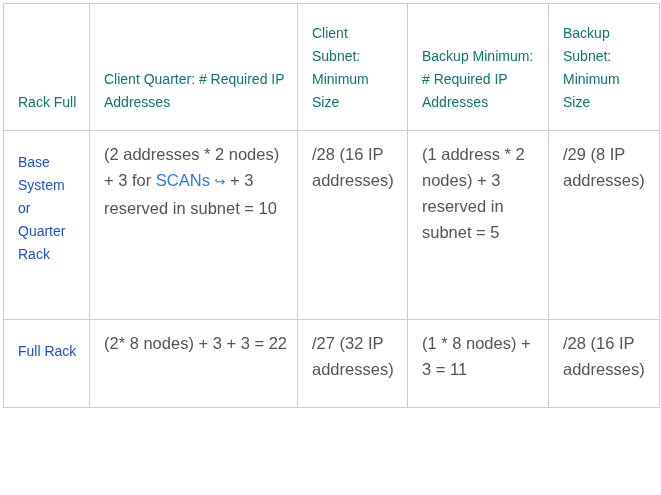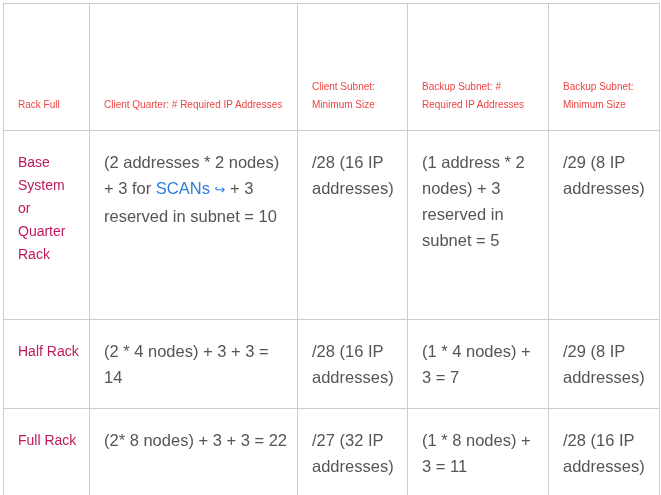--- a/index.html
+++ b/index.html
@@ -11,36 +11,36 @@
     width: 656px;
     font-family: "Liberation Sans", "DejaVu Sans", sans-serif;
   }
   table.req td, table.req th {
     border: 1.5px solid #c7ced6;
     padding: 0 10px 0 14px;
     text-align: left;
     font-weight: normal;
   }
   table.req th {
-    color: #ef4444;
-    font-size: 10px;
-    line-height: 18px;
+    color: #0f766e;
+    font-size: 14px;
+    line-height: 23px;
     vertical-align: bottom;
     padding-bottom: 16px;
     height: 110px;
   }
   table.req td {
     vertical-align: top;
     color: #555555;
     font-size: 16.5px;
     line-height: 26px;
-    padding-top: 18px;
+    padding-top: 10px;
   }
   table.req td.rowhead {
-    color: #be185d;
+    color: #1d4ed8;
     font-size: 14px;
     line-height: 23px;
     padding-top: 20px;
   }
   tr.r1 td { height: 168px; }
   tr.r2 td { height: 68px; }
   tr.r3 td { height: 67px; }
   a.link { color: #2a7de1; text-decoration: none; }
   .ext { font-size: 13px; color: #2a7de1; }
   col.c1 { width: 86px; }
@@ -58,37 +58,30 @@
       <col class="c2">
       <col class="c3">
       <col class="c4">
       <col class="c5">
   </colgroup>
   <thead>
     <tr>
       <th>Rack Full</th>
       <th>Client Quarter: # Required IP Addresses</th>
       <th>Client Subnet: Minimum Size</th>
-      <th>Backup Subnet: # Required IP Addresses</th>
+      <th>Backup Minimum: # Required IP Addresses</th>
       <th>Backup Subnet: Minimum Size</th>
     </tr>
   </thead>
   <tbody>
     <tr class="r1">
       <td class="rowhead">Base System or Quarter Rack</td>
       <td><span>(2 addresses * 2 nodes) + 3 for </span><a class="link"><span>SCANs</span> <span class="ext">↪</span></a><span> + 3 reserved in subnet = 10</span></td>
       <td>/28 (16 IP addresses)</td>
       <td>(1 address * 2 nodes) + 3 reserved in subnet = 5</td>
-      <td>/29 (8 IP addresses)</td>
-    </tr>
-    <tr class="r2">
-      <td class="rowhead">Half Rack</td>
-      <td>(2 * 4 nodes) + 3 + 3 = 14</td>
-      <td>/28 (16 IP addresses)</td>
-      <td>(1 * 4 nodes) + 3 = 7</td>
       <td>/29 (8 IP addresses)</td>
     </tr>
     <tr class="r3">
       <td class="rowhead">Full Rack</td>
       <td>(2* 8 nodes) + 3 + 3 = 22</td>
       <td>/27 (32 IP addresses)</td>
       <td>(1 * 8 nodes) + 3 = 11</td>
       <td>/28 (16 IP addresses)</td>
     </tr>
   </tbody>

